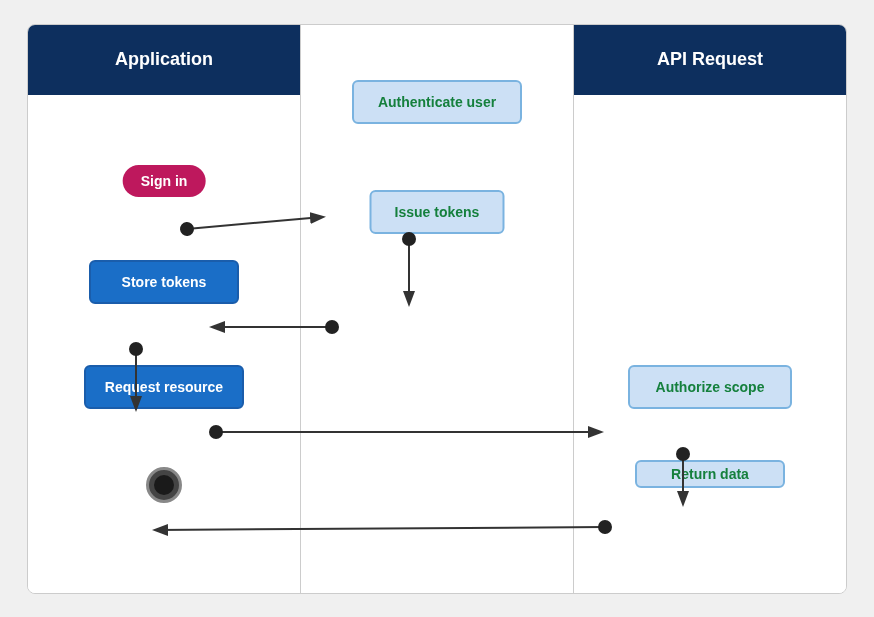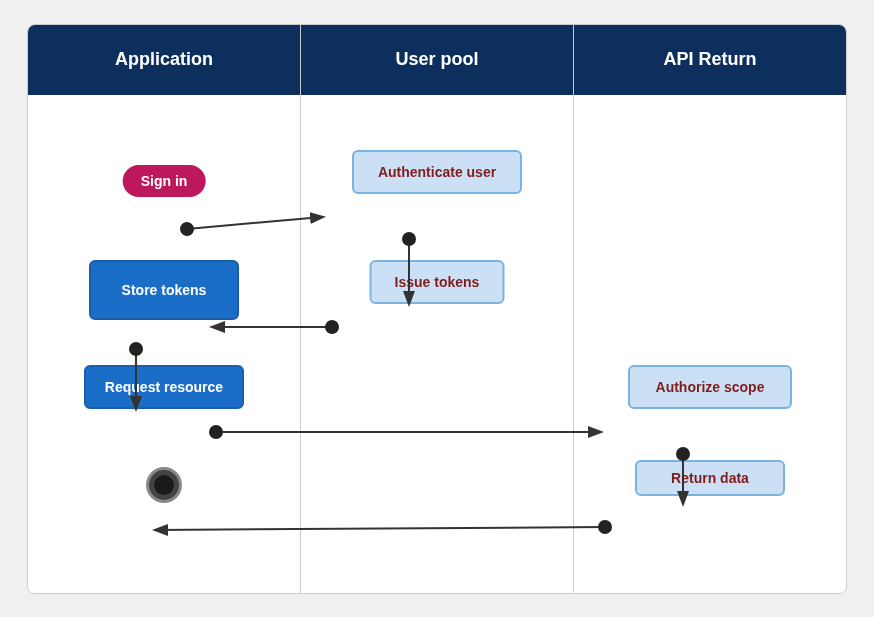--- a/index.html
+++ b/index.html
@@ -73,21 +73,21 @@
       font-size: 14px;
       font-weight: bold;
     }
     .node-rect-light {
       background: #cce0f5;
       border: 2px solid #7ab3e0;
       border-radius: 6px;
       padding: 10px 16px;
       font-size: 14px;
       font-weight: bold;
-      color: #7f1d1d;
+      color: #15803d;
     }
     .node-rect-blue {
       background: #1a6ec7;
       border: 2px solid #1a5dab;
       border-radius: 6px;
       padding: 10px 16px;
       font-size: 14px;
       font-weight: bold;
       color: #fff;
     }
@@ -127,61 +127,58 @@
     <div class="column" style="position:relative;">
       <div class="column-header">
         <span>Application</span>
       </div>
       <div class="column-body">
 
         <div class="node node-pill" style="top:70px; left:50%; transform:translateX(-50%); white-space:nowrap;">
           <span>Sign in</span>
         </div>
 
-        <div class="node node-rect-blue" style="top:165px; left:50%; transform:translateX(-50%); width:150px; height:60px;">
+        <div class="node node-rect-blue" style="top:165px; left:50%; transform:translateX(-50%); width:150px; height:44px;">
           <span>Store tokens</span>
         </div>
 
         <div class="node node-rect-blue" style="top:270px; left:50%; transform:translateX(-50%); width:160px; height:44px;">
           <span>Request resource</span>
         </div>
 
         <div class="node-end" style="position:absolute; top:372px; left:50%; transform:translateX(-50%);">
           <div class="node-end-inner"></div>
         </div>
       </div>
     </div>
 
     <div class="column" style="position:relative;">
-      <div class="column-header">
-        <span>User pool</span>
-      </div>
       <div class="column-body">
 
         <div class="node node-rect-light" style="top:55px; left:50%; transform:translateX(-50%); width:170px; height:44px;">
           <span>Authenticate user</span>
         </div>
 
         <div class="node node-rect-light" style="top:165px; left:50%; transform:translateX(-50%); width:135px; height:44px;">
           <span>Issue tokens</span>
         </div>
       </div>
     </div>
 
     <div class="column" style="position:relative;">
       <div class="column-header">
-        <span>API Return</span>
+        <span>API Request</span>
       </div>
       <div class="column-body">
 
         <div class="node node-rect-light" style="top:270px; left:50%; transform:translateX(-50%); width:164px; height:44px;">
           <span>Authorize scope</span>
         </div>
 
-        <div class="node node-rect-light" style="top:365px; left:50%; transform:translateX(-50%); width:150px; height:36px;">
+        <div class="node node-rect-light" style="top:365px; left:50%; transform:translateX(-50%); width:150px; height:28px;">
           <span>Return data</span>
         </div>
       </div>
     </div>
 
   </div>
 
   <svg class="diagram-svg" viewBox="0 0 820 500" preserveAspectRatio="none" xmlns="http://www.w3.org/2000/svg">
     <defs>
       <marker id="arrowhead" markerWidth="8" markerHeight="8" refX="6" refY="3" orient="auto">

